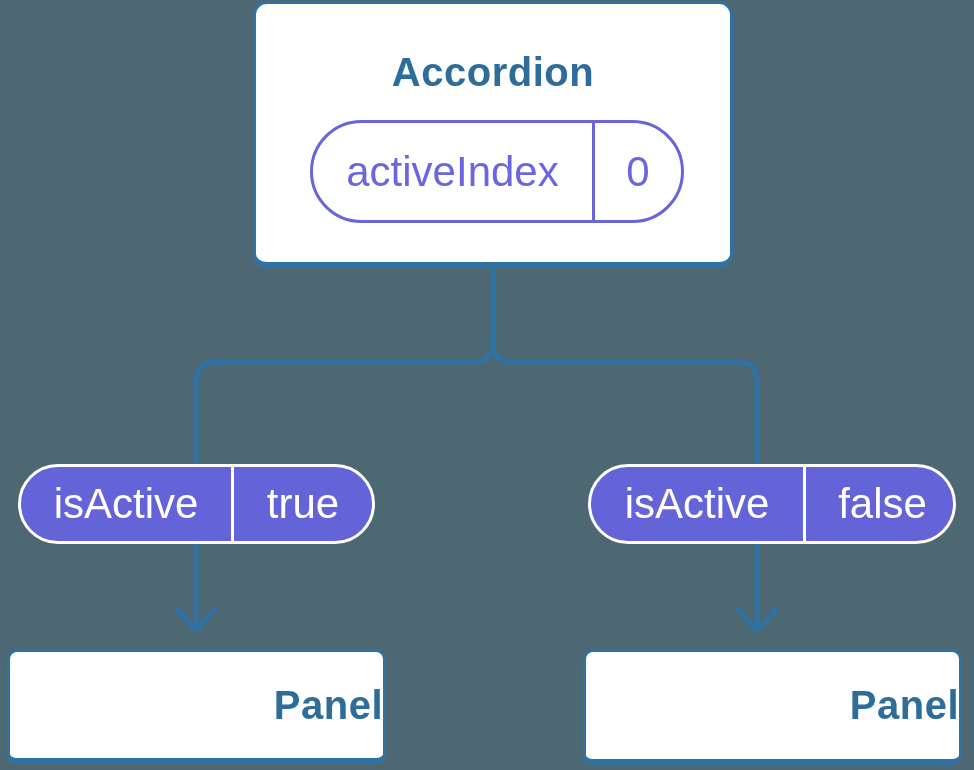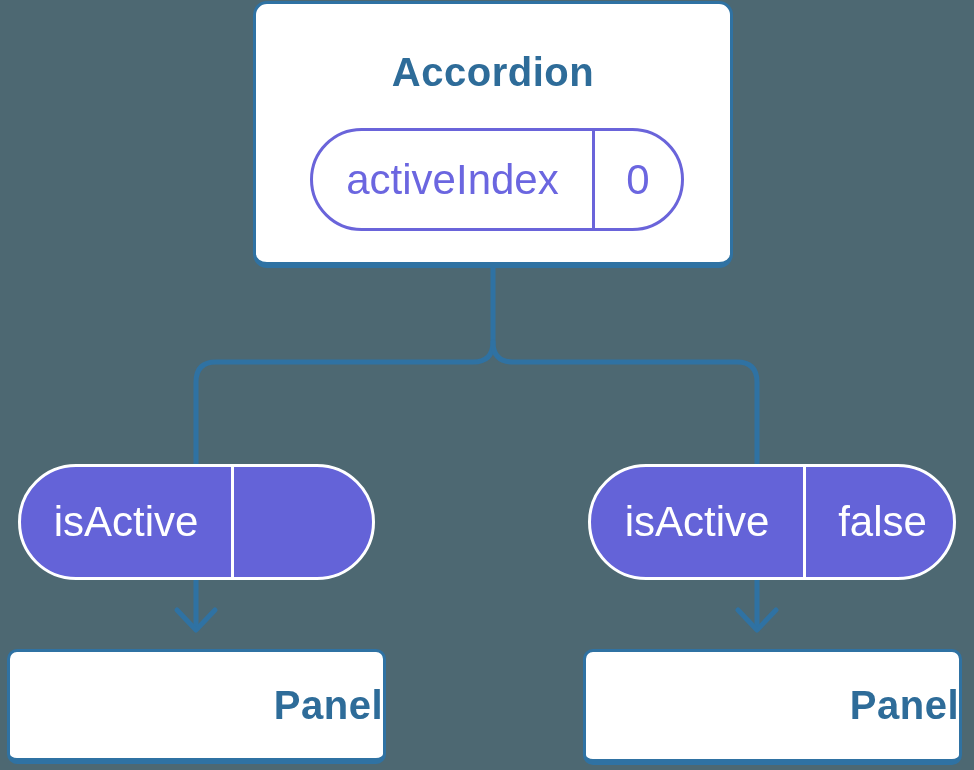--- a/index.html
+++ b/index.html
@@ -79,35 +79,35 @@
     justify-content: center;
     font-size: 42px;
     font-weight: 400;
   }
   .pill .pill-divider {
     width: 3px;
     align-self: stretch;
   }
 
   .state-pill {
-    left: 54px; top: 124px;
+    left: 54px; top: 116px;
     width: 374px; height: 103px;
     background: var(--card-fill);
     border: 3px solid var(--pill-border);
     color: var(--pill-text);
   }
   .state-pill .cell-name { width: 279px; }
   .state-pill .cell-value { flex: 1; }
   .state-pill .pill-divider { background: var(--pill-border); }
 
   .prop-pill {
     background: var(--pill-fill);
     border: 3px solid var(--pill-text-on-fill);
     color: var(--pill-text-on-fill);
-    height: 116px;
+    height: 80px;
   }
   .prop-pill .pill-divider { background: var(--pill-text-on-fill); }
   .prop-left  { left: 18px;  top: 464px; width: 357px; }
   .prop-left  .cell-name { width: 210px; }
   .prop-left  .cell-value { flex: 1; }
   .prop-right { left: 588px; top: 464px; width: 368px; }
   .prop-right .cell-name { width: 212px; }
   .prop-right .cell-value { flex: 1; margin-left: 6px; }
 
   .panel-card {
@@ -140,20 +140,21 @@
     <div class="pill state-pill">
       <span class="cell cell-name">activeIndex</span>
       <span class="pill-divider"></span>
       <span class="cell cell-value">0</span>
     </div>
   </div>
 
   <div class="pill prop-pill prop-left">
     <span class="cell cell-name">isActive</span>
     <span class="pill-divider"></span>
+    <span class="cell cell-value">true</span>
   </div>
 
   <div class="pill prop-pill prop-right">
     <span class="cell cell-name">isActive</span>
     <span class="pill-divider"></span>
     <span class="cell cell-value">false</span>
   </div>
 
   <div class="card panel-card panel-left">
     <span>Panel</span>

